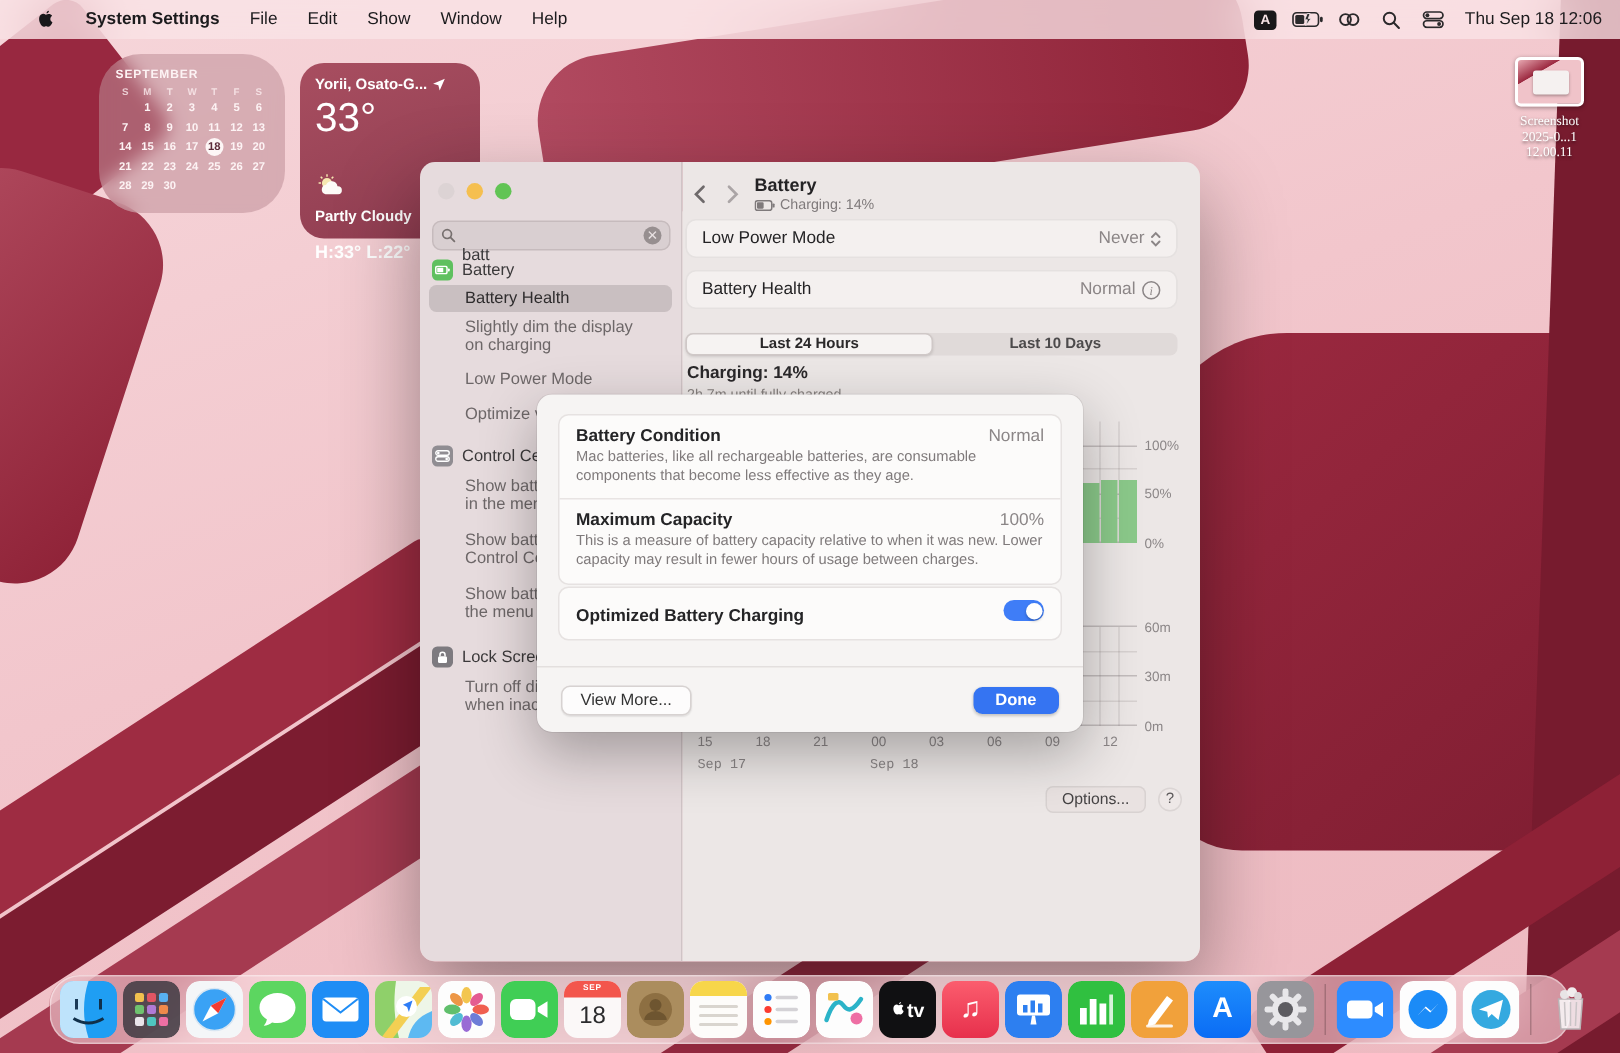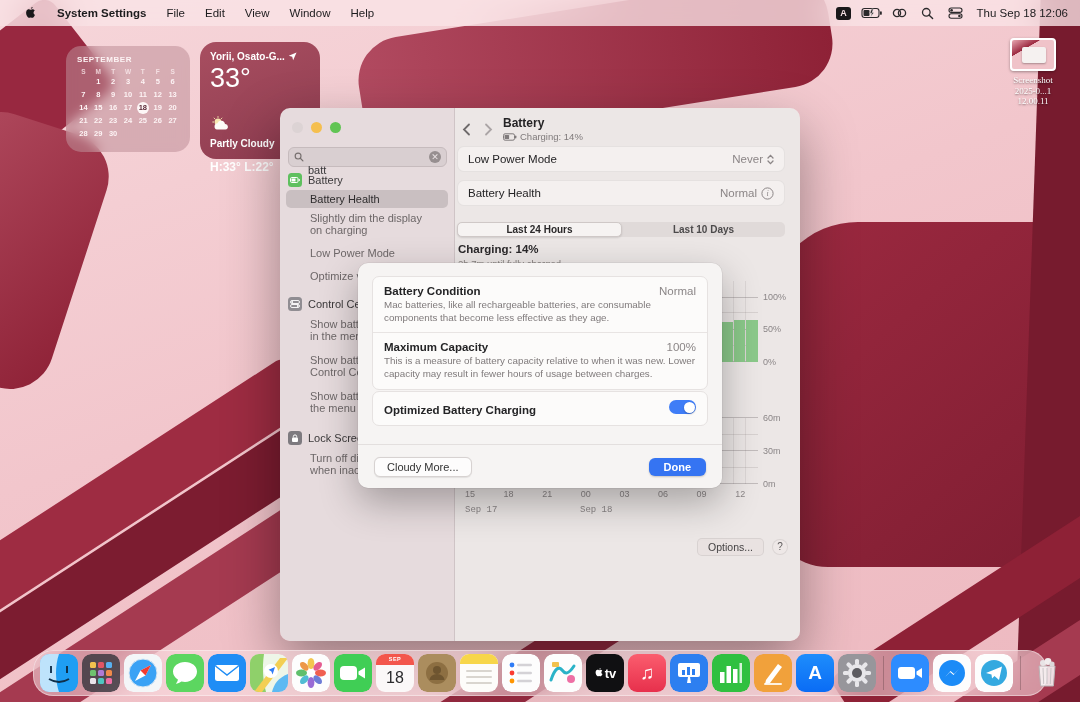--- a/index.html
+++ b/index.html
@@ -28,22 +28,22 @@
     display:flex; align-items:center; font-size:11.5px; color:#1c1b1d; }
   .mb-left { display:flex; align-items:center; gap:0; padding-left:14px; }
   .mb-item { padding:0 10px; height:26px; display:flex; align-items:center; }
   .mb-app { font-weight:700; }
   .mb-right { margin-left:auto; display:flex; align-items:center; gap:6px; padding-right:12px; }
   .mb-ic { width:22px; height:16px; display:flex; align-items:center; justify-content:center; }
   .kbd-a { background:#19181a; color:#f6e3e6; font-size:9px; font-weight:700; width:15px; height:13px; border-radius:3px; display:flex; align-items:center; justify-content:center; }
   .clock { padding-left:4px; white-space:nowrap; }
 
   
-  .w-cal { position:absolute; left:66px; top:46px; width:124px; height:106px; z-index:2;
-    background:rgba(190,142,152,.55); border-radius:15px; padding:8px 10px 6px;
+  .w-cal { position:absolute; left:66px; top:36px; width:124px; height:106px; z-index:2;
+    background:rgba(190,142,152,.55); border-radius:28px; padding:8px 10px 6px;
     color:#fdf3f4; backdrop-filter:blur(6px); }
   .w-cal .m { font-size:8px; font-weight:700; letter-spacing:.6px; margin:1px 0 4px 1px; }
   .cal-grid { display:grid; grid-template-columns:repeat(7,1fr); row-gap:1px; text-align:center; }
   .cal-h { font-size:6.5px; font-weight:700; color:rgba(253,240,242,.75); }
   .cal-d { font-size:7.5px; font-weight:700; height:12px; line-height:12px; }
   .cal-d.sel { background:#fdf6f6; color:#5c2a38; border-radius:50%; width:12px; margin:0 auto; }
   .w-wx { position:absolute; left:200px; top:42px; width:120px; height:117px; z-index:2;
     background:linear-gradient(160deg,#a84e60,#8e3c50); border-radius:16px; padding:9px 10px; color:#fff; }
   .wx-loc { font-size:10px; font-weight:700; display:flex; align-items:center; gap:3px; }
   .wx-temp { font-size:27px; font-weight:300; margin-top:1px; }
@@ -99,21 +99,21 @@
   .plot2 { top:310px; height:66px; }
   .gl { position:absolute; left:0; width:100%; height:1px; background:rgba(120,110,112,.18); }
   .gl.major { background:rgba(110,100,102,.33); }
   .ylab { position:absolute; left:308px; font-size:9px; color:#8b8687; }
   .bars { position:absolute; left:0; bottom:0; width:100%; height:65px; display:flex; align-items:flex-end; gap:1px; }
   .bars .bar { flex:1; background:#8bc98a; }
   .xticks { position:absolute; left:2px; top:381px; width:301px; height:10px; font-size:9px; color:#8b8687; }
   .xticks span { position:absolute; transform:translateX(-50%); }
   .datelabs { position:absolute; left:2px; top:397px; width:301px; font-size:9px; color:#8b8687; }
   .datelabs span { position:absolute;font-family:Liberation Mono, monospace; }
-  .opt-row { position:absolute; right:12px; top:430px; display:flex; align-items:center; gap:8px; }
+  .opt-row { position:absolute; right:12px; top:416px; display:flex; align-items:center; gap:8px; }
   .btn-opt { background:#e9e2e1; border:1px solid rgba(0,0,0,.07); border-radius:5px; font-size:10.5px; color:#454344; padding:2px 10px; }
   .btn-help { width:16px; height:16px; border-radius:50%; background:#eee8e7; border:1px solid rgba(0,0,0,.08); font-size:10px; color:#5b5859; text-align:center; line-height:14px; }
 
   
   .sheet { position:absolute; left:358px; top:263px; width:364px; height:225px; z-index:20;
     background:#f6f4f3; border-radius:10px; box-shadow:0 14px 38px rgba(0,0,0,.3), 0 0 0 .5px rgba(0,0,0,.08); }
   .sh-card { position:absolute; left:14px; width:336px; background:#fcfbfa; border:1px solid #e6e2e1; border-radius:7px; padding:0 11px; }
   .sh-row-t { display:flex; align-items:baseline; font-size:11.5px; font-weight:700; color:#242426; }
   .sh-row-t .v { margin-left:auto; font-weight:400; color:#8b8687; }
   .sh-desc { font-size:9.8px; color:#7f7a7b; line-height:12.5px; margin-top:2px; }
@@ -162,21 +162,21 @@
 <div class="menubar">
   <div class="mb-left">
     <div class="mb-item">
       <svg width="13" height="15" viewBox="0 0 14 16">
           <path fill="#19181a" d="M7.5,3 C7.5,2 8.3,1.2 9.3,1.1 C9.4,2.1 8.6,2.95 7.5,3 Z M7 4 C5.5,2.8 3.4,3.4 2.6,5.2 C1.6,7.5 2.8,10.6 4.2,12 C5,12.8 5.8,12.8 6.5,12.5 C7,12.3 7.4,12.3 8,12.5 C8.7,12.8 9.5,12.8 10.3,12 C11.1,11.2 11.6,10.2 11.8,9.4 C10.7,8.9 10.2,7.9 10.3,6.9 C10.4,5.9 11,5.2 11.6,4.8 C10.8,3.6 9.3,3.2 8.2,3.7 C7.8,3.9 7.3,4 7,4 Z"></path>
         </svg>
     </div>
     <div class="mb-item mb-app">System Settings</div>
     <div class="mb-item">File</div>
     <div class="mb-item">Edit</div>
-    <div class="mb-item">View</div>
+    <div class="mb-item">Show</div>
     <div class="mb-item">Window</div>
     <div class="mb-item">Help</div>
   </div>
   <div class="mb-right">
     <div class="mb-ic">
         <span class="kbd-a">A</span>
       </div>
     <div class="mb-ic">
       <svg width="22" height="12" viewBox="0 0 22 12">
         <rect x="1" y="1.5" width="17" height="9" rx="2.5" fill="none" stroke="#2b292b" stroke-width="1.1"></rect>
@@ -502,21 +502,21 @@
   </div>
 
   <div class="sh-card" style="top:128px; padding-top:8px; padding-bottom:9px;">
     <div class="sh-row-t">
       <span>Optimized Battery Charging</span>
       <span class="toggle"></span>
     </div>
   </div>
 
   <div class="sh-foot">
-    <div class="btn-learn">Cloudy More...</div>
+    <div class="btn-learn">View More...</div>
     <div class="btn-done">Done</div>
   </div>
 </div>
 
 <div class="dock">
   <div class="dk">
     <svg viewBox="0 0 38 38">
         <rect width="38" height="38" rx="9" fill="#1f9ef3"></rect>
         <path d="M0 0 H19 C15 12 15 26 19 38 H0 Z" fill="#cfeafc" opacity=".9"></path>
         <line x1="11" y1="12" x2="11" y2="19" stroke="#1b3a57" stroke-width="2"></line>

